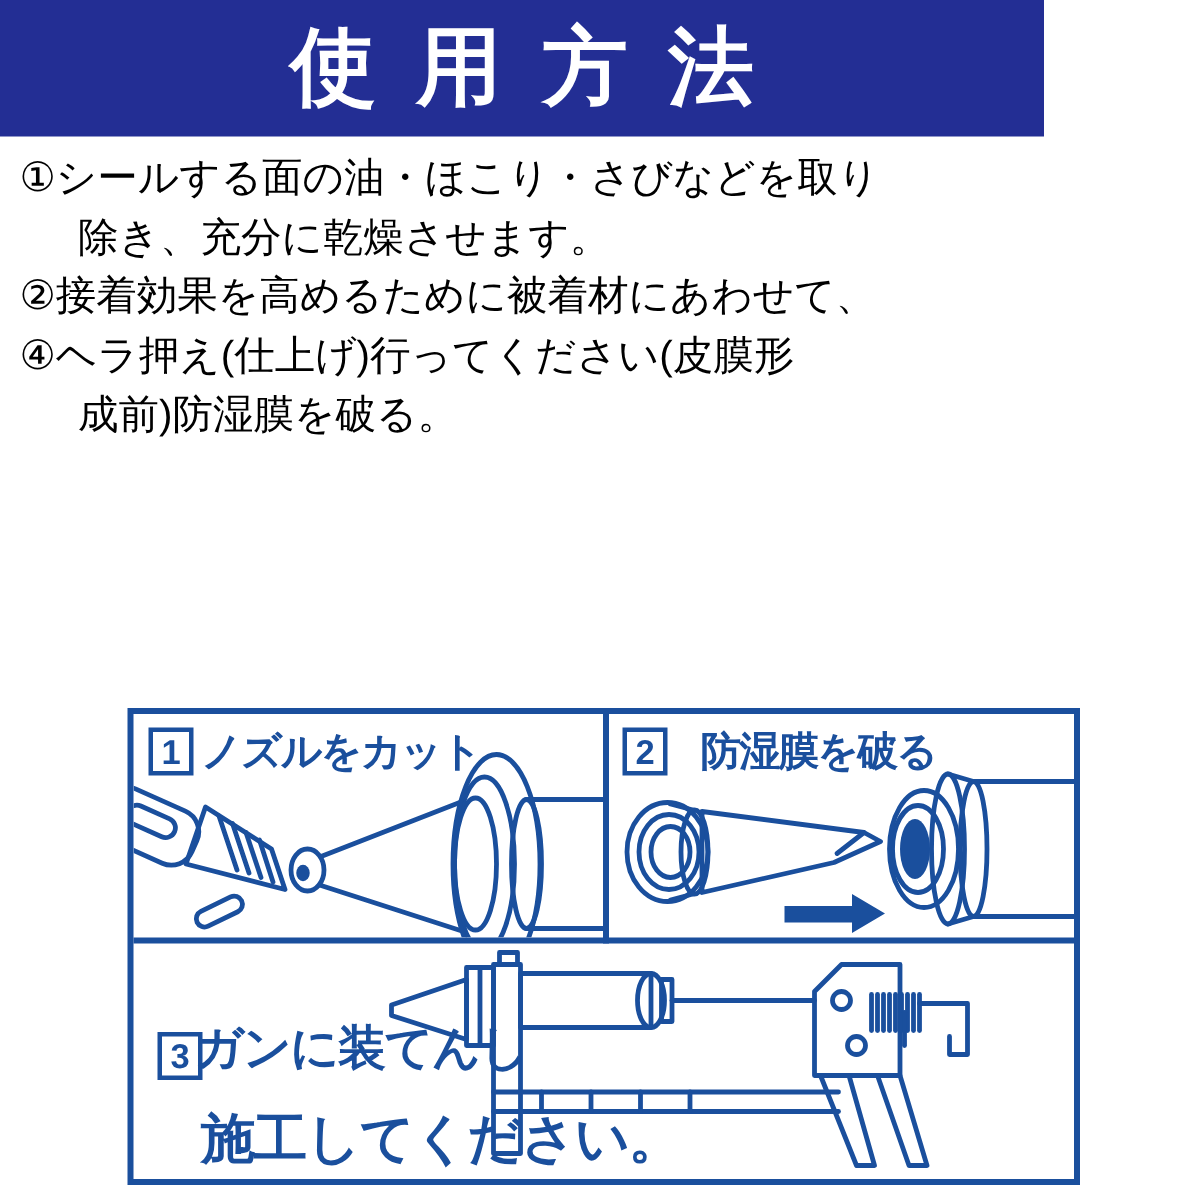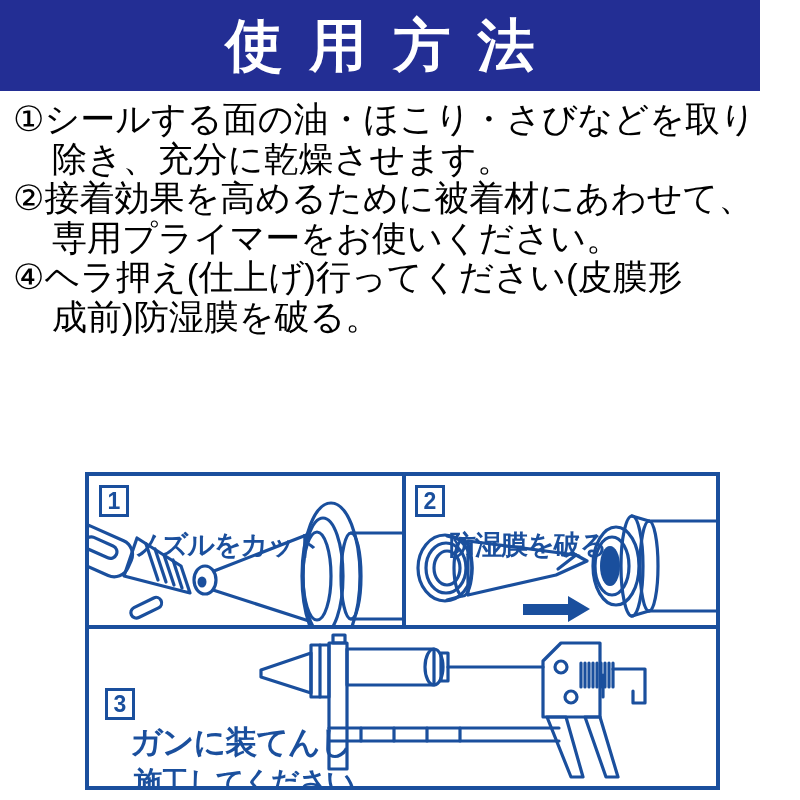--- a/index.html
+++ b/index.html
@@ -3,31 +3,31 @@
 <meta charset="utf-8">
 <style>
   html,body{margin:0;padding:0;}
   body{
     width:800px;height:800px;position:relative;overflow:hidden;
     background:#ffffff;
     font-family:"Liberation Sans","DejaVu Sans",sans-serif;
   }
   
   .header{
-    position:absolute;left:0;top:0;width:760px;height:91px;
+    position:absolute;left:0;top:0;width:696px;height:91px;
     background:#232e94;display:flex;align-items:center;justify-content:center;
   }
   .header-title{
     color:#ffffff;font-size:57px;font-weight:bold;
     letter-spacing:27px;padding-left:27px;line-height:1;
   }
   
   .steps{position:absolute;left:13px;top:99px;width:780px;color:#000;}
   .step-line{
-    font-size:35px;line-height:39.5px;font-weight:500;
+    font-size:27px;line-height:39.5px;font-weight:500;
     white-space:nowrap;letter-spacing:0px;color:#000;
   }
   .step-line.cont{padding-left:39px;}
   
   .diagram{
     position:absolute;left:85px;top:472px;width:635px;height:318px;
     border:4px solid #1a4f9d;box-sizing:border-box;background:#fff;
   }
   .divider-v{position:absolute;left:313px;top:0;width:4px;height:153px;background:#1a4f9d;}
   .divider-h{position:absolute;left:0;top:149px;width:627px;height:4px;background:#1a4f9d;}
@@ -39,42 +39,41 @@
   .badge{
     position:absolute;border:3px solid #1a4f9d;color:#1a4f9d;
     width:24px;height:26px;display:flex;align-items:center;justify-content:center;
     font-size:23px;font-weight:bold;background:#fff;line-height:1;
   }
   .badge-1{left:10px;top:9px;}
   .badge-2{left:9px;top:9px;}
   .badge-3{left:16px;top:59px;}
   .panel-label{
     position:absolute;color:#1a4f9d;font-size:27px;font-weight:600;
-    white-space:nowrap;letter-spacing:-1px;line-height:1.2;margin-top:44px;
+    white-space:nowrap;letter-spacing:-1px;line-height:1.2;
   }
   .label-1{left:45px;top:9px;}
-  .label-2{left:43px;top:9px;}
+  .label-2{left:61px;top:9px;}
   .label-3a{left:41px;top:53px;font-size:32px;font-family:Liberation Mono, monospace;}
-  .label-3b{left:45px;top:92px;font-size:28px;}
+  .label-3b{left:45px;top:108px;font-size:36px;}
 </style>
 </head>
 <body>
 
 <div class="header">
   <div class="header-title">使用方法</div>
 </div>
 
 <div class="steps">
   <div>
     <div class="step-line">①シールする面の油・ほこり・さびなどを取り</div>
     <div class="step-line cont">除き、充分に乾燥させます。</div>
   </div>
   <div>
     <div class="step-line">②接着効果を高めるために被着材にあわせて、</div>
-    <div class="step-line cont">専用プライマーをお使いください。</div>
   </div>
   <div>
   </div>
   <div>
     <div class="step-line">④ヘラ押え(仕上げ)行ってください(皮膜形</div>
     <div class="step-line cont">成前)防湿膜を破る。</div>
   </div>
 </div>
 
 <div class="diagram">

